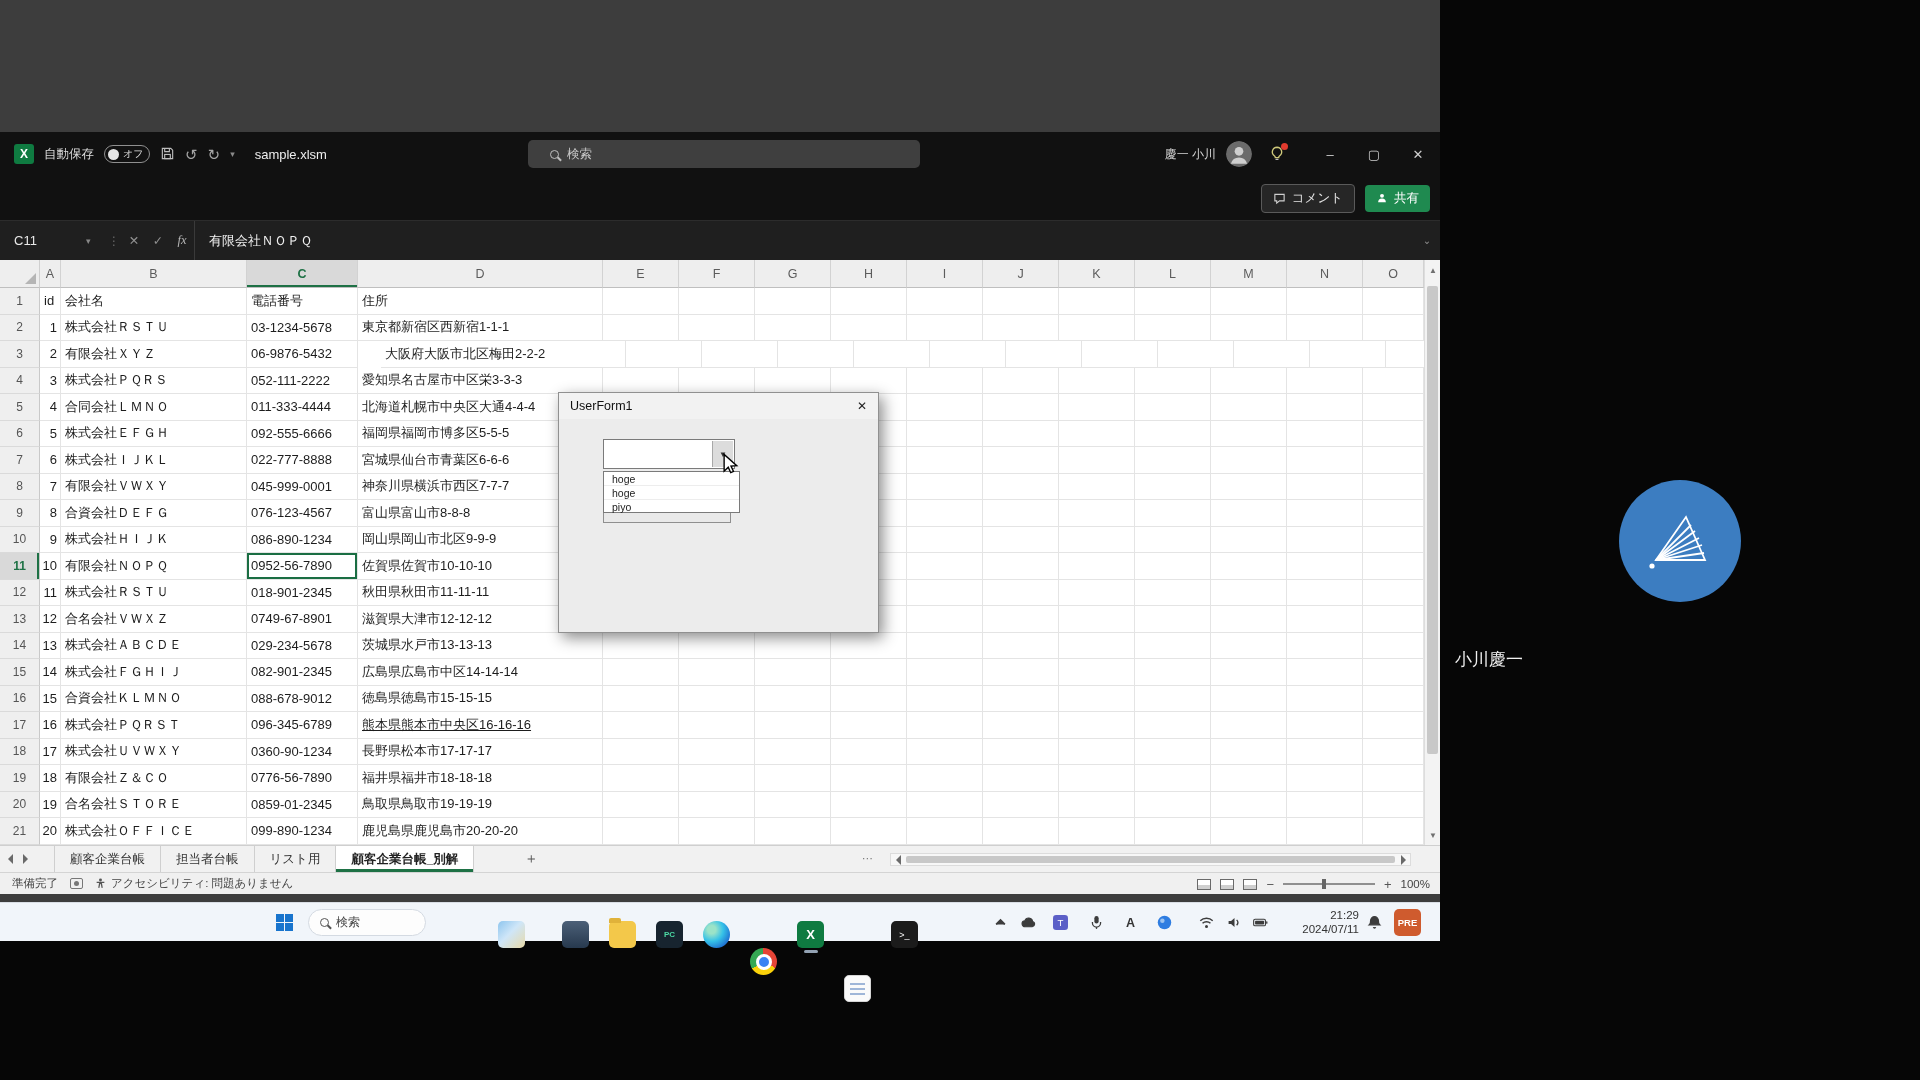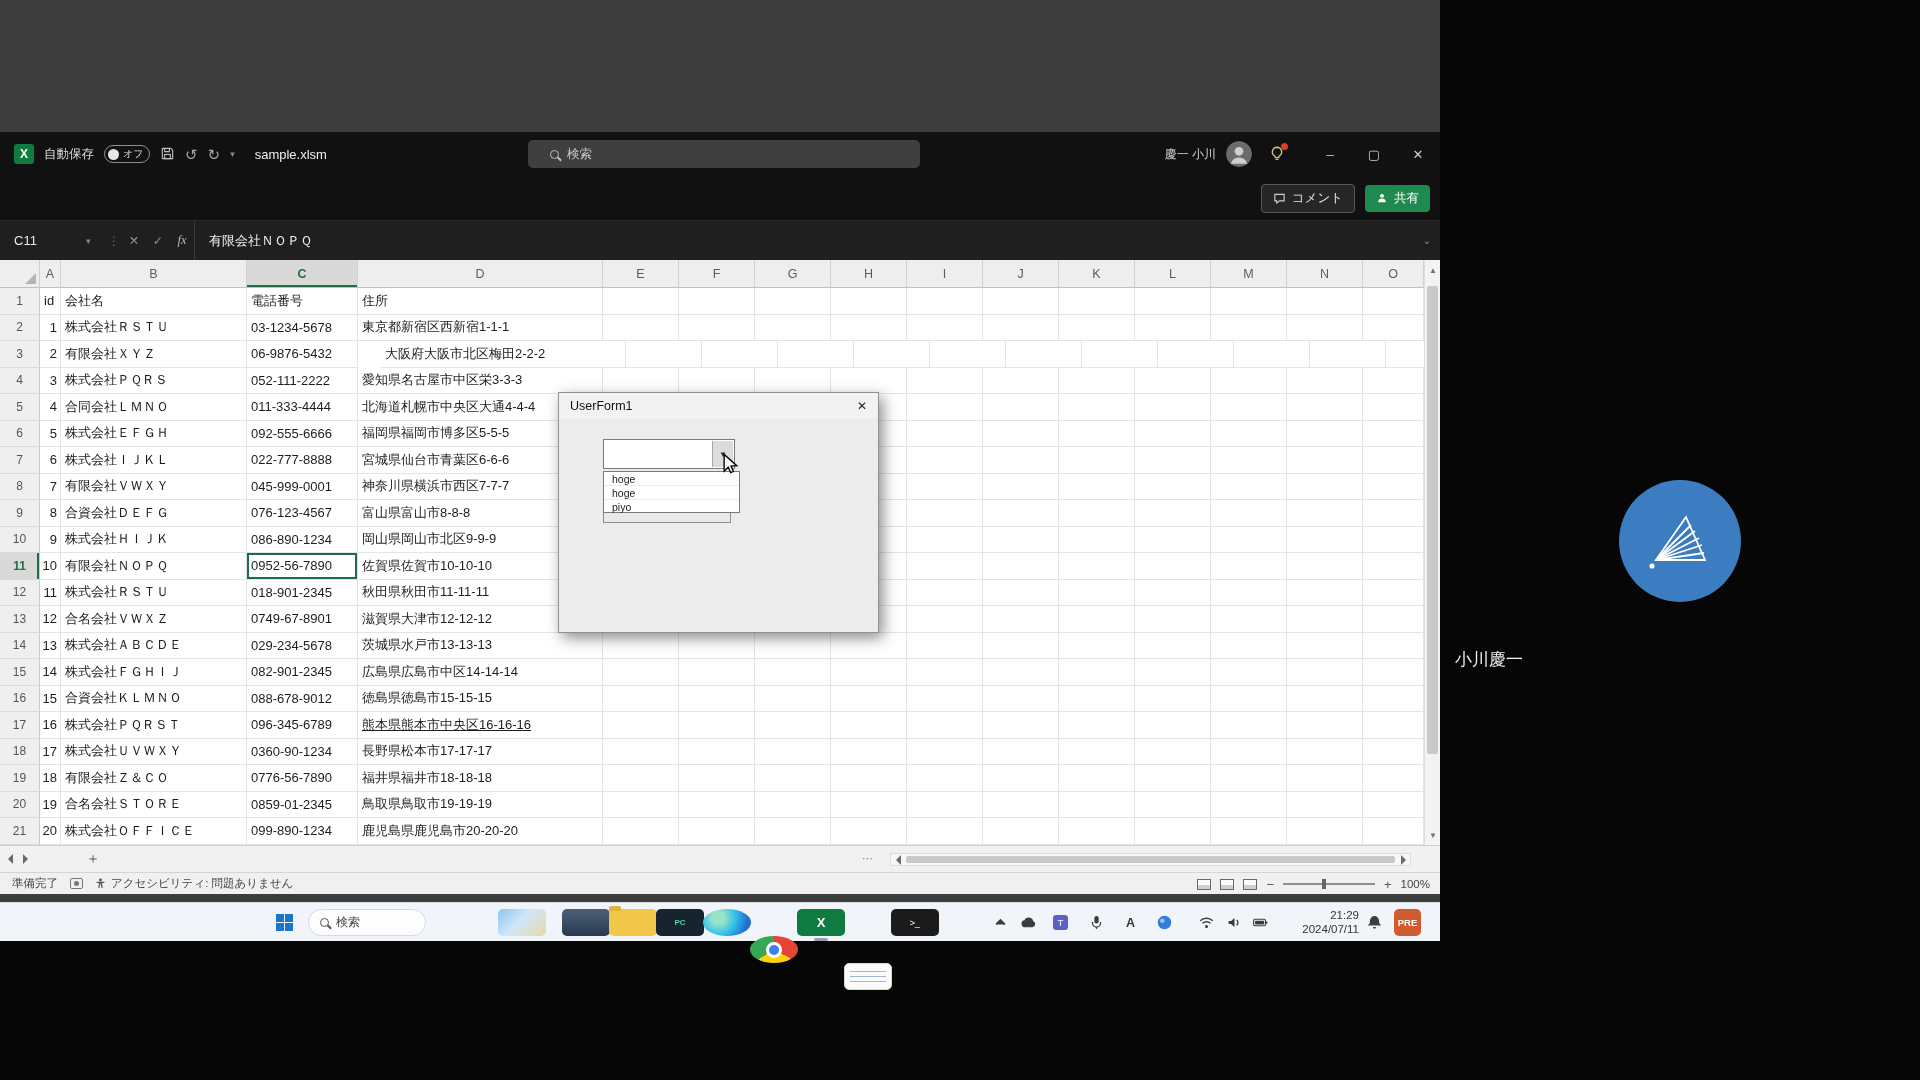--- a/index.html
+++ b/index.html
@@ -97,21 +97,21 @@
   .uf-item:last-child{border-bottom:none;}
   .uf-btn{position:absolute;left:44px;top:96px;width:128px;height:34px;background:#e9e9e9;border:1px solid #8f8f8f;z-index:1;display:flex;align-items:center;justify-content:center;font-size:12px;color:#222;}
 
   .cursor{position:absolute;left:720px;top:453px;z-index:60;}
 
   
   .taskbar{position:absolute;left:0;top:902px;width:1440px;height:39px;background:#f1f5fa;border-top:1px solid #d9dee5;z-index:30;}
   .start{position:absolute;left:276px;top:11px;width:17px;height:17px;display:grid;grid-template-columns:8px 8px;grid-template-rows:8px 8px;gap:1px;}
   .start span{background:#1874cd;}
   .tsearch{position:absolute;left:308px;top:6px;width:118px;height:27px;border-radius:14px;background:#fdfdfd;border:1px solid #d4dae2;display:flex;align-items:center;gap:7px;padding-left:11px;color:#444;font-size:12px;}
-  .app{position:absolute;top:6px;width:48px;height:27px;border-radius:5px;}
+  .app{position:absolute;top:18px;width:27px;height:27px;border-radius:5px;}
   .app.active::before{content:"";position:absolute;left:50%;transform:translateX(-50%);bottom:-5px;width:14px;height:3px;border-radius:2px;background:#93a2b3;}
   .app-widgets{background:linear-gradient(135deg,#8ec5ee 0%,#cfe6f8 45%,#e8d9a8 100%);}
   .app-file-explorer{background:linear-gradient(180deg,#4c6078,#27394e);}
   .app-folder{background:#f3c84a;position:relative;}
   .app-folder::before{content:"";position:absolute;left:0;top:-3px;width:12px;height:5px;border-radius:2px 2px 0 0;background:#e0b23a;}
   .app-pycharm{background:#17242f;color:#4cd9a4;font-size:8px;font-weight:bold;display:flex;align-items:center;justify-content:center;}
   .app-edge{border-radius:50%;background:radial-gradient(circle at 32% 32%,#9be3c8 0 16%,#35c1e8 45%,#1f6fd0 78%);}
   .app-chrome{border-radius:50%;background:conic-gradient(#e64436 0 33%,#fbd20a 0 66%,#35a853 0 100%);position:relative;}
   .app-chrome::after{content:"";position:absolute;left:50%;top:50%;transform:translate(-50%,-50%);width:10px;height:10px;border:3px solid #fff;border-radius:50%;background:#3a82f4;}
   .app-excel{background:#0f7b41;color:#fff;font-weight:bold;font-size:13px;display:flex;align-items:center;justify-content:center;}
@@ -618,20 +618,26 @@
           <div class="vthumb"></div>
           <span class="varrow" style="bottom:2px;">▼</span>
         </div>
       </div>
 
       <div class="tabstrip">
         <div class="tnav">
           <span class="tri l"></span>
           <span class="tri r"></span>
         </div>
+        <div id="sheet-tabs" style="display:flex;align-items:stretch;">
+            <div class="stab">顧客企業台帳</div>
+            <div class="stab">担当者台帳</div>
+            <div class="stab">リスト用</div>
+            <div class="stab active">顧客企業台帳_別解</div>
+          </div>
         <div class="addtab">＋</div>
         <span class="tabdots">⋯</span>
         <div class="hscroll">
           <span class="harrow" style="left:0;">
               <span class="tri l"></span>
             </span>
           <div class="hthumb"></div>
           <span class="harrow" style="right:0;">
               <span class="tri r" style="margin-left:0;"></span>
             </span>

